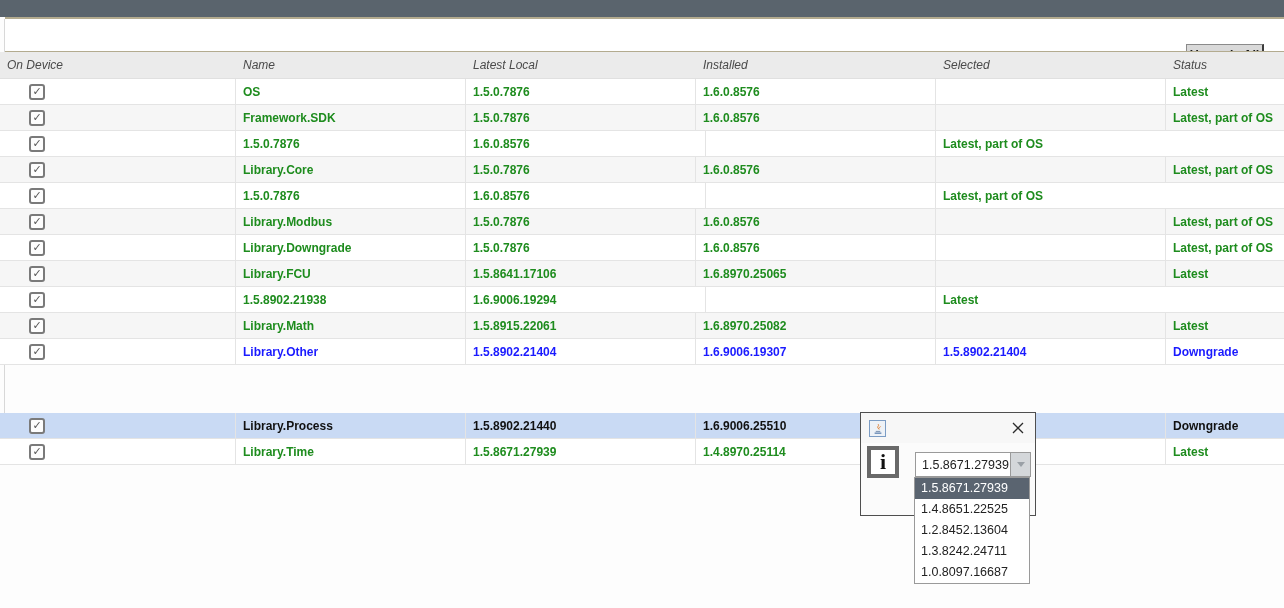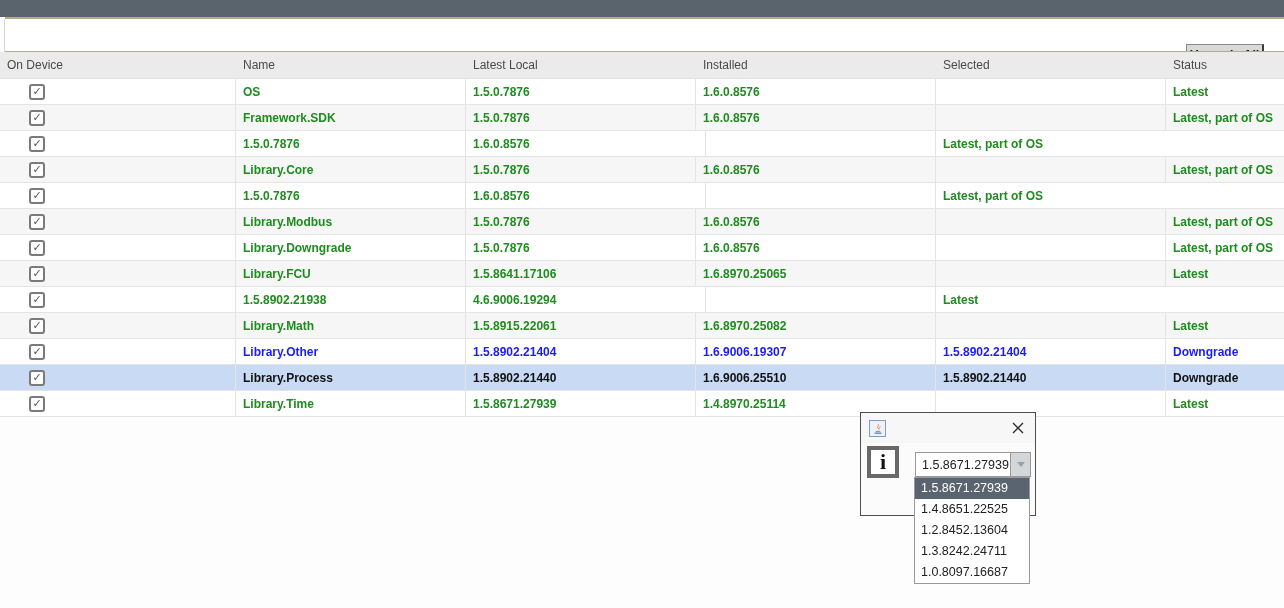--- a/index.html
+++ b/index.html
@@ -16,24 +16,24 @@
        background:#d9d9d9;color:#1a1a1a;font-weight:bold;font-size:12.5px;
        font-family:"Liberation Sans",sans-serif;
        border:1px solid #8a8a8a;border-right:2px solid #3c3c3c;border-bottom:2px solid #3c3c3c;
        padding:0;cursor:pointer;margin-top:20px;}
 
   .table{position:absolute;left:0;top:52px;width:1284px;}
   .thead{display:flex;height:26px;background:#ebebeb;border-bottom:1px solid #e0e0e0;color:#4a4a4a;}
   .thead .cell{border-right:none;}
   .trow{display:flex;height:25px;background:#ffffff;border-bottom:1px solid #e4e4e4;font-weight:bold;}
   .trow.alt{background:#f6f6f6;}
-  .trow.hl{background:var(--row_highlight,#c9daf4);}
+  .trow.hl{background:var(--row_highlight,#c9daf4);margin-top:48px;}
   .cell{box-sizing:border-box;display:flex;align-items:center;padding-left:7px;overflow:hidden;
         white-space:nowrap;border-right:1px solid #e4e4e4;}
-  .thead .cell{border-right:0;}
+  .thead .cell{border-right:0;font-style:italic;}
   .c0{width:236px;}.c1{width:230px;}.c2{width:230px;}.c3{width:240px;}.c4{width:230px;}
   .c5{flex:1;border-right:0;}
   .tint-green{color:var(--green,#1e8c1e);}
   .tint-blue{color:var(--blue,#1a1aff);}
   .tint-black{color:#111111;}
 
   .checkbox{box-sizing:border-box;width:16px;height:16px;margin-left:22px;border:2px solid #7a7a7a;
         border-radius:3px;background:#fdfdfd;display:flex;align-items:center;justify-content:center;}
   .checkbox::after{content:"\2713";font-size:11px;font-weight:bold;color:#555;line-height:1;}
 
@@ -159,21 +159,21 @@
           <div class="cell c2 tint-green">1.5.8641.17106</div>
           <div class="cell c3 tint-green">1.6.8970.25065</div>
           <div class="cell c4 tint-green"></div>
           <div class="cell c5 tint-green">Latest</div>
         </div>
         <div class="trow">
           <div class="cell c0">
             <div class="checkbox checked"></div>
           </div>
           <div class="cell c2 tint-green">1.5.8902.21938</div>
-          <div class="cell c3 tint-green">4.6.9006.19294</div>
+          <div class="cell c3 tint-green">1.6.9006.19294</div>
           <div class="cell c4 tint-green"></div>
           <div class="cell c5 tint-green">Latest</div>
         </div>
         <div class="trow alt">
           <div class="cell c0">
             <div class="checkbox checked"></div>
           </div>
           <div class="cell c1 tint-green">Library.Math</div>
           <div class="cell c2 tint-green">1.5.8915.22061</div>
           <div class="cell c3 tint-green">1.6.8970.25082</div>

